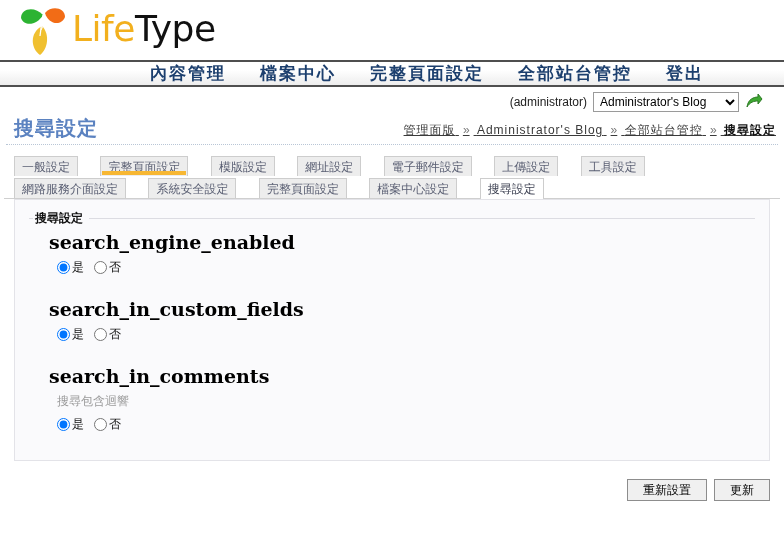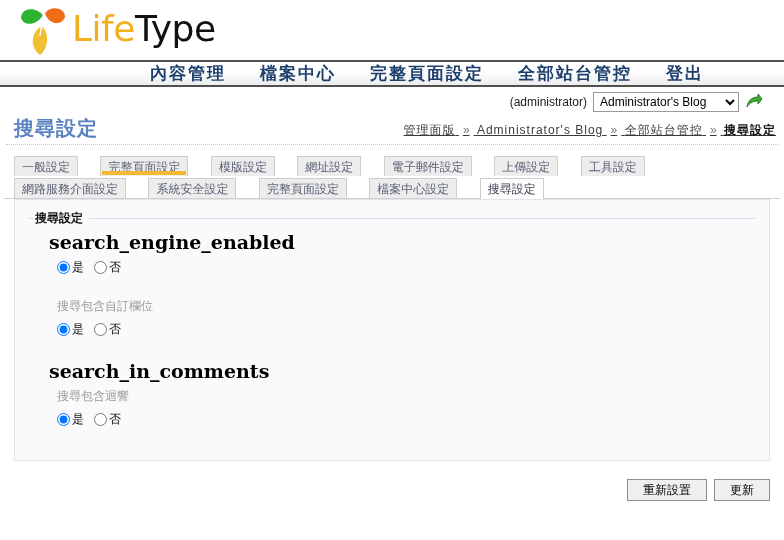--- a/index.html
+++ b/index.html
@@ -312,21 +312,21 @@
           <span>是</span>
         </label>
         <label class="radio-opt">
           <input type="radio" name="search_engine_enabled" style="">
           <span>否</span>
         </label>
       </div>
     </div>
 
     <div class="field-block">
-      <div class="field-desc">搜尋包含自訂欄位</div>
+      <div class="field-name">search_in_custom_fields</div>
       <div class="radio-row">
         <label class="radio-opt">
           <input type="radio" name="search_in_custom_fields" checked="" style="">
           <span>是</span>
         </label>
         <label class="radio-opt">
           <input type="radio" name="search_in_custom_fields" style="">
           <span>否</span>
         </label>
       </div>

